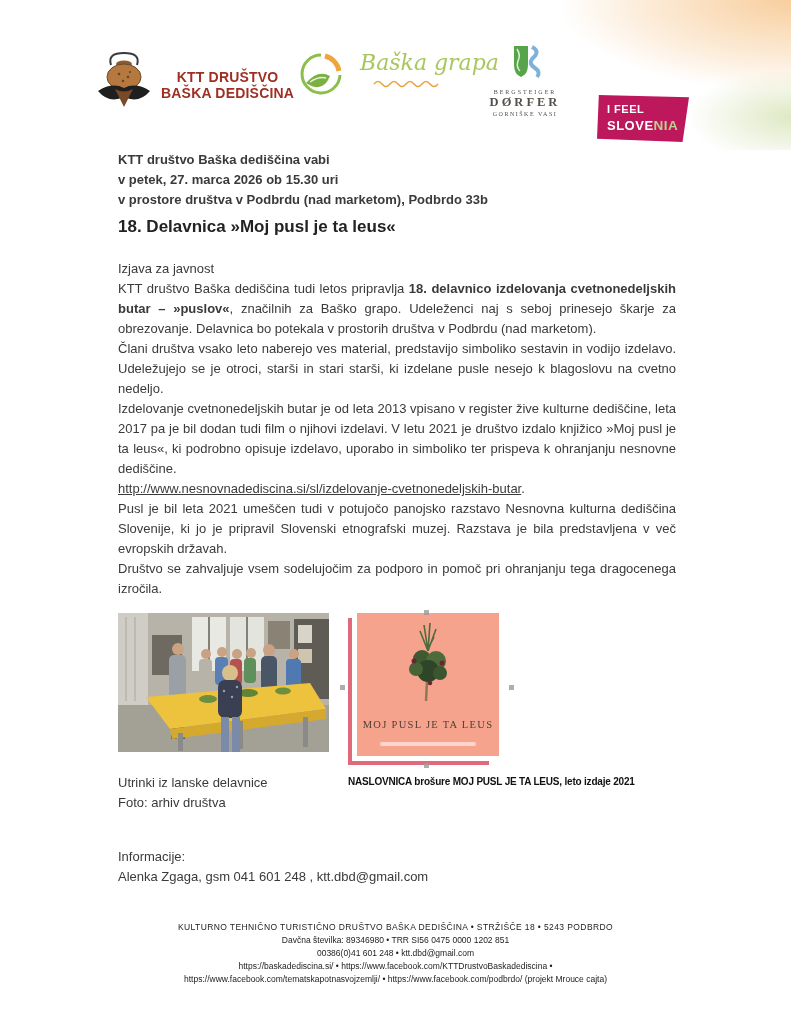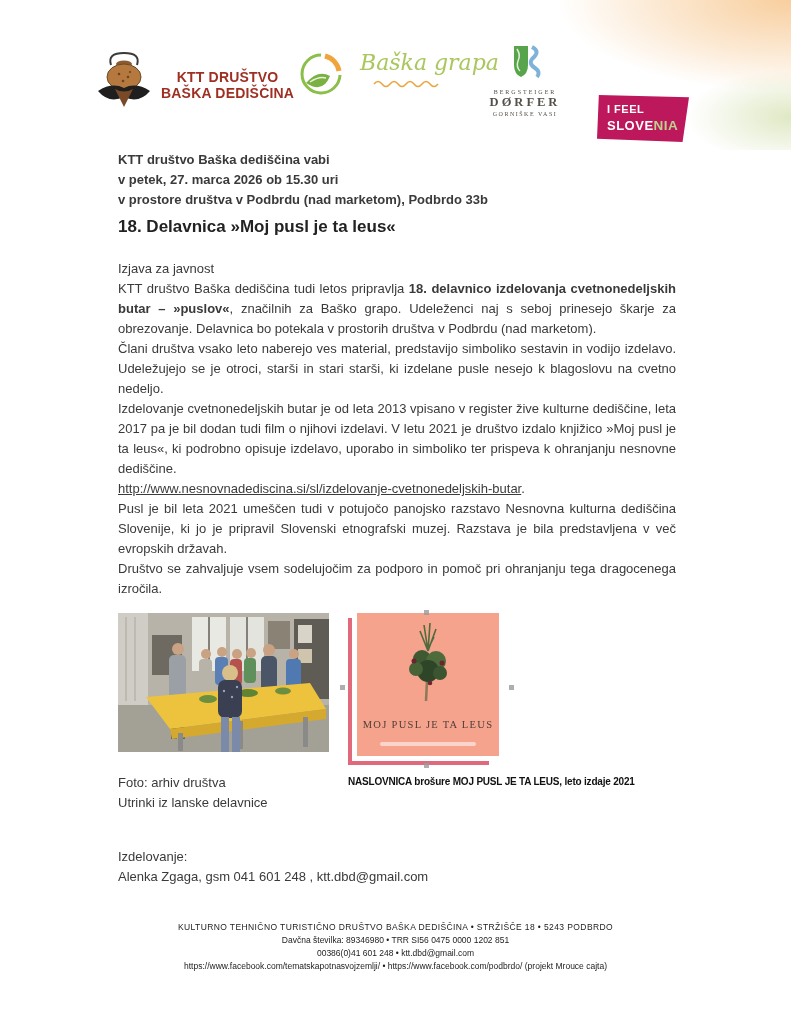--- a/index.html
+++ b/index.html
@@ -220,31 +220,32 @@
         </div>
         <div class="handle h-top"></div>
         <div class="handle h-bottom"></div>
         <div class="handle h-left"></div>
         <div class="handle h-right"></div>
       </div>
     </div>
 
     <div class="captions">
       <div class="cap-left">
+        <div>Utrinki iz lanske delavnice</div>
         <div>Foto: arhiv društva</div>
-        <div>Utrinki iz lanske delavnice</div>
       </div>
       <div class="cap-right">NASLOVNICA brošure MOJ PUSL JE TA LEUS, leto izdaje 2021</div>
     </div>
 
     <div class="info">
-      <div>Izdelovanje:</div>
+      <div>Informacije:</div>
       <div>Alenka Zgaga, gsm 041 601 248 ,  ktt.dbd@gmail.com</div>
     </div>
   </div>
 
   <div class="footer">
     <div class="f1">KULTURNO TEHNIČNO TURISTIČNO DRUŠTVO BAŠKA DEDIŠČINA • STRŽIŠČE 18  • 5243 PODBRDO</div>
     <div>Davčna številka: 89346980 • TRR SI56 0475 0000 1202 851</div>
     <div>00386(0)41 601 248 •  ktt.dbd@gmail.com</div>
+    <div>https://baskadediscina.si/ • https://www.facebook.com/KTTDrustvoBaskadediscina •</div>
     <div>https://www.facebook.com/tematskapotnasvojzemlji/ • https://www.facebook.com/podbrdo/ (projekt Mrouce cajta)</div>
   </div>
 </div>
 
 </body></html>

